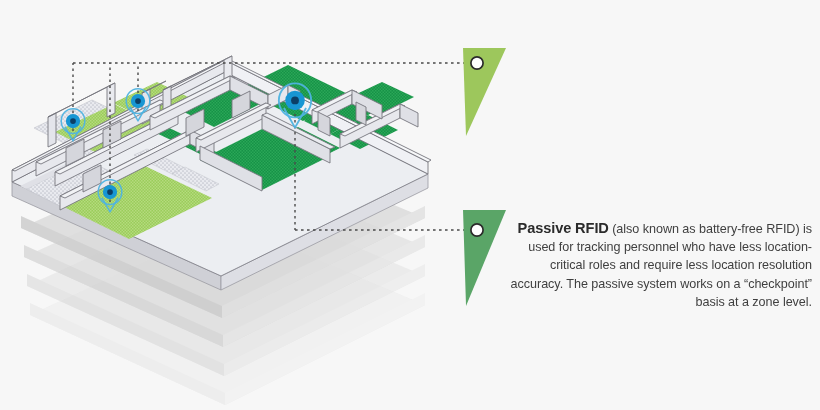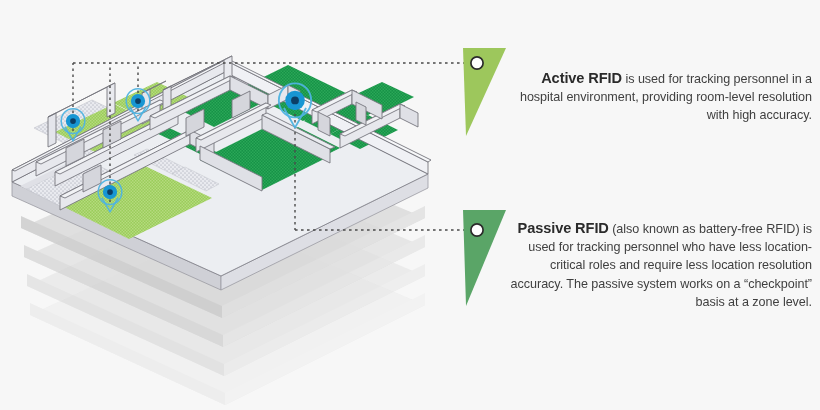--- a/index.html
+++ b/index.html
@@ -232,22 +232,19 @@
     <svg class="layer" id="callout-svg" viewBox="0 0 820 410">
 
       <polygon points="463,48 506,48 466,136" fill="#9DC75C"></polygon>
 
       <polygon points="463,210 506,210 466,306" fill="#5AA567"></polygon>
 
       <circle cx="477" cy="63" r="6.1" fill="#FFFFFF" stroke="#2B2B2B" stroke-width="1.7"></circle>
       <circle cx="477" cy="230" r="6.1" fill="#FFFFFF" stroke="#2B2B2B" stroke-width="1.7"></circle>
     </svg>
 
-    <div class="callout" id="callout-active">
-      <p class="body"><strong>Active RFID</strong><span> is used for tracking personnel in a hospital environment, providing room-level resolution with high accuracy.</span></p>
-    </div>
 
     <div class="callout" id="callout-passive">
       <p class="body"><strong>Passive RFID</strong><span> (also known as battery-free RFID) is used for tracking personnel who have less location-critical roles and require less location resolution accuracy. The passive system works on a “checkpoint” basis at a zone level.</span></p>
     </div>
 
   </div>
 </div>
 
 </body></html>

